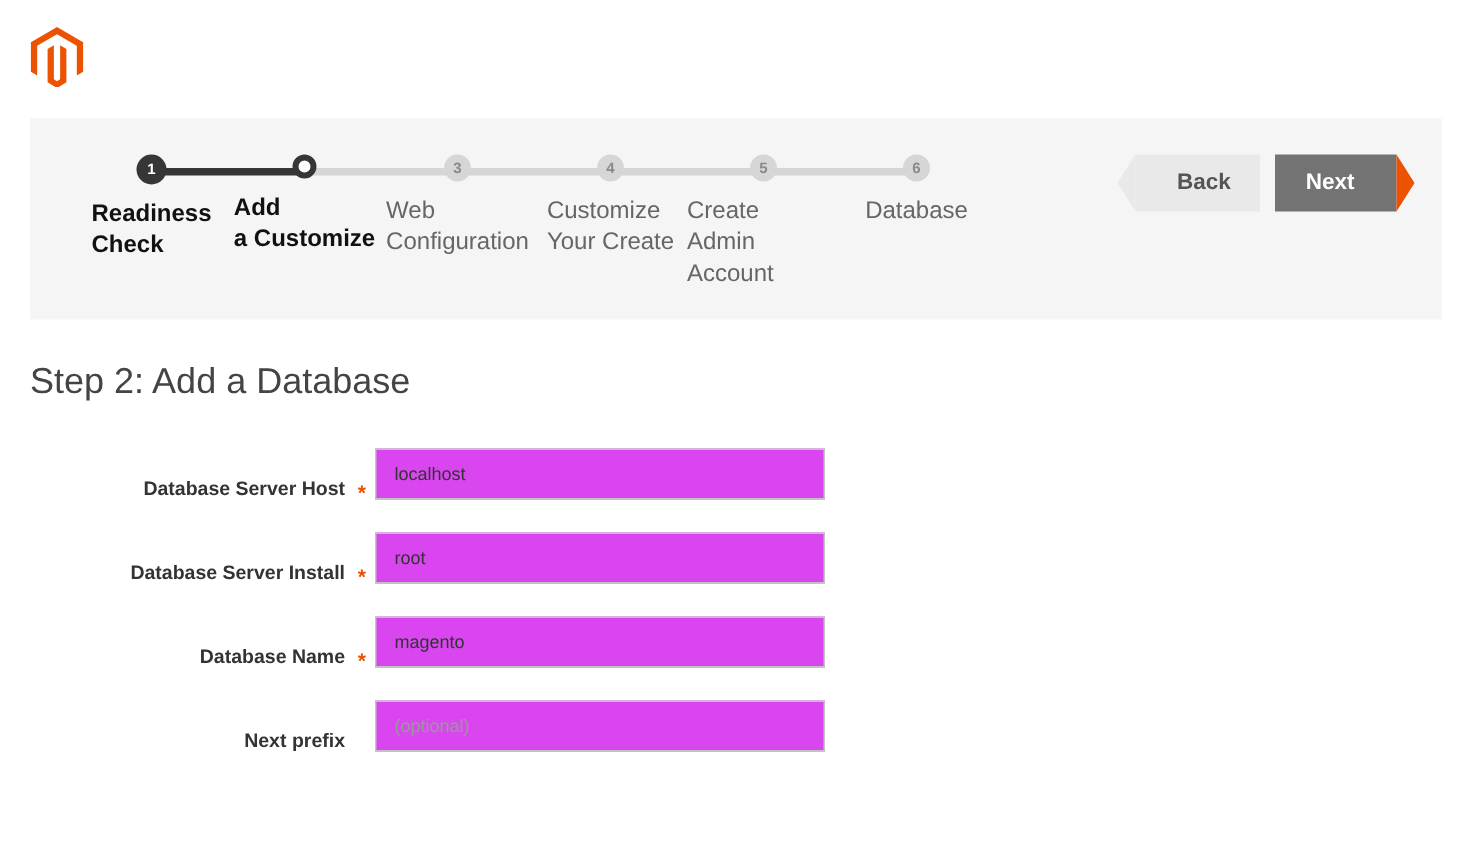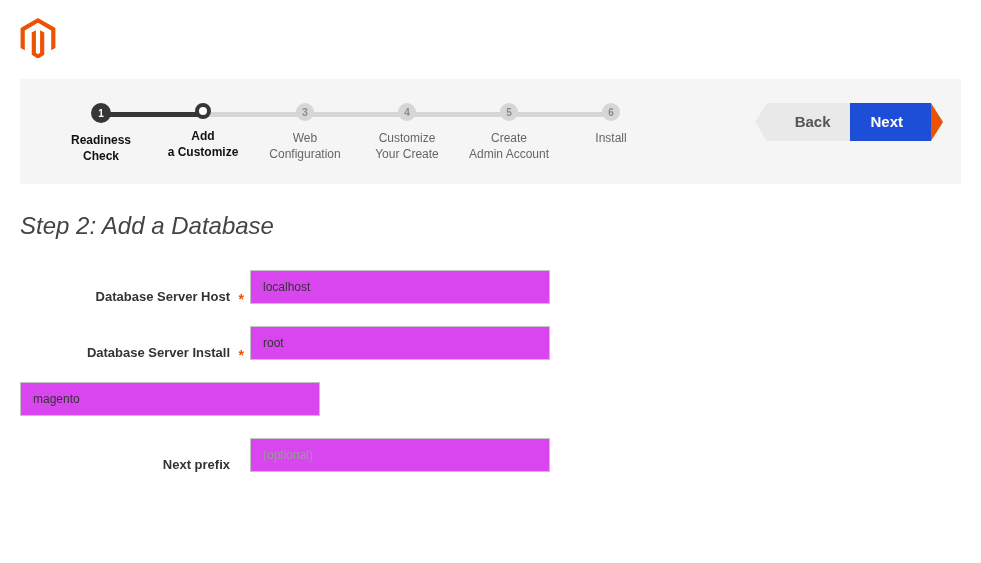--- a/index.html
+++ b/index.html
@@ -73,33 +73,34 @@
       top: 9px;
       left: 50%;
       width: 102px;
       height: 5px;
       background: #d6d6d6;
       z-index: 1;
     }
     .step:last-child .connector { display: none; }
     .step.done .connector { background: #363636; }
     .step-label {
-      text-align: center;
-      font-size: 12px;
+      text-align: left;
+      font-size: 16px;
       color: #666;
       line-height: 1.3;
       white-space: pre-line;
     }
     .step.done .step-label,
     .step.active .step-label {
       color: #111;
       font-weight: 700;
     }
     .nav-buttons {
       display: flex;
+      gap: 10px;
       align-items: flex-end;
       padding-top: 0;
     }
     .btn {
       font-size: 15px;
       font-weight: 600;
       padding: 10px 20px;
       border: none;
       cursor: pointer;
       position: relative;
@@ -115,21 +116,21 @@
       position: absolute;
       left: -12px;
       top: 0;
       width: 0;
       height: 0;
       border-top: 19px solid transparent;
       border-bottom: 19px solid transparent;
       border-right: 12px solid #e9e9e9;
     }
     .btn-next {
-      background: #1d4ed8;
+      background: #737373;
       color: #fff;
       padding-right: 28px;
     }
     .btn-next::after {
       content: "";
       position: absolute;
       right: -12px;
       top: 0;
       width: 0;
       height: 0;
@@ -138,21 +139,20 @@
       border-left: 12px solid #eb5202;
     }
     .content {
       padding: 28px 20px;
     }
     .content h1 {
       font-weight: 300;
       font-size: 24px;
       color: #444;
       margin-bottom: 30px;
-      font-style: italic;
     }
     .form-row {
       display: flex;
       align-items: flex-end;
       margin-bottom: 22px;
     }
     .form-label {
       width: 230px;
       text-align: right;
       padding-right: 20px;
@@ -219,21 +219,21 @@
 Your Create</div>
       </div>
       <div class="step pending">
         <div class="circle">5</div>
         <div class="connector"></div>
         <div class="step-label">Create
 Admin Account</div>
       </div>
       <div class="step pending">
         <div class="circle">6</div>
-        <div class="step-label">Install</div>
+        <div class="step-label">Database</div>
       </div>
     </div>
   <div class="nav-buttons">
     <button class="btn btn-back">Back</button>
     <button class="btn btn-next">Next</button>
   </div>
 </div>
 
 <div class="content">
   <h1>Step 2: Add a Database</h1>
@@ -243,20 +243,21 @@
     <input class="form-input" type="text" value="localhost" style="">
   </div>
 
   <div class="form-row">
     <label class="form-label required">Database Server Install</label>
     <input class="form-input" type="text" value="root" style="">
   </div>
 
 
   <div class="form-row">
+    <label class="form-label required">Database Name</label>
     <input class="form-input" type="text" value="magento" style="">
   </div>
 
   <div class="form-row">
     <label class="form-label">Next prefix</label>
     <input class="form-input" type="text" placeholder="(optional)" style="">
   </div>
 </div>
 
 </body></html>

